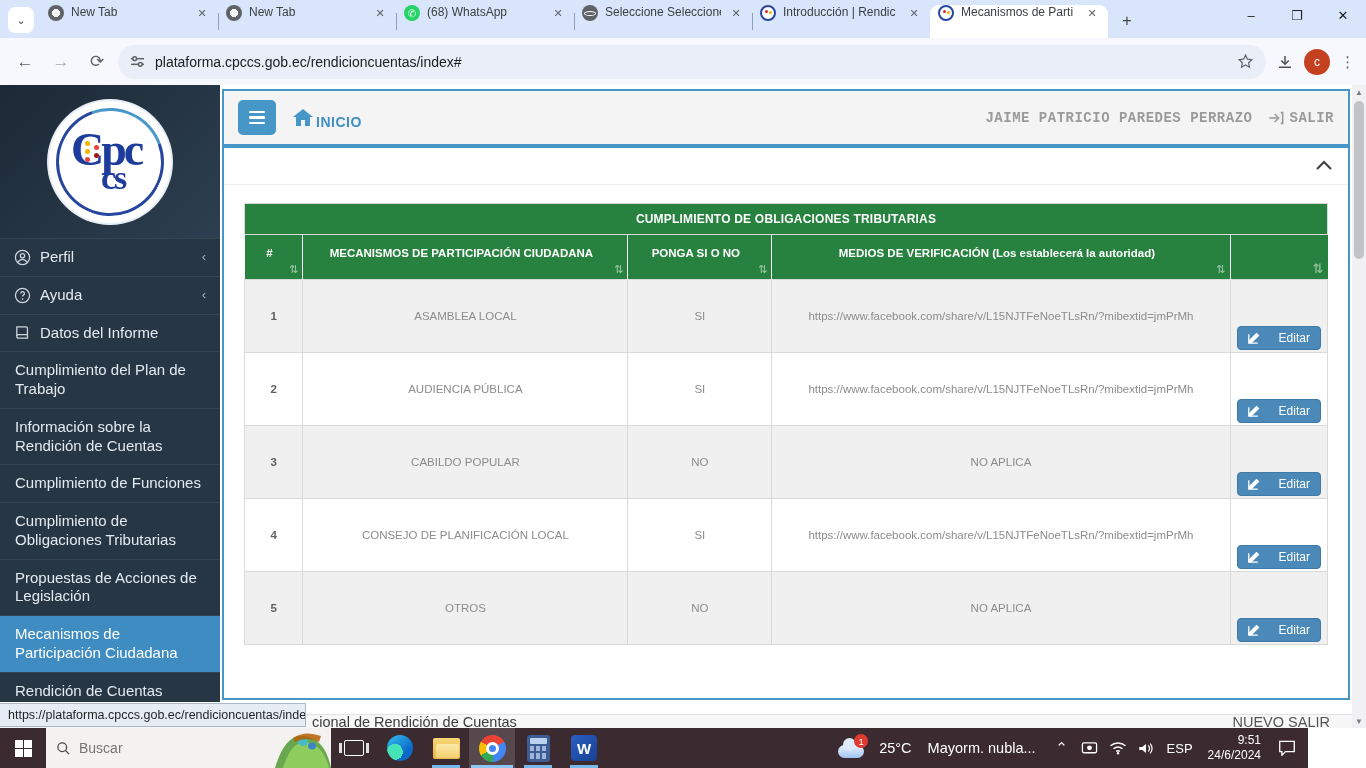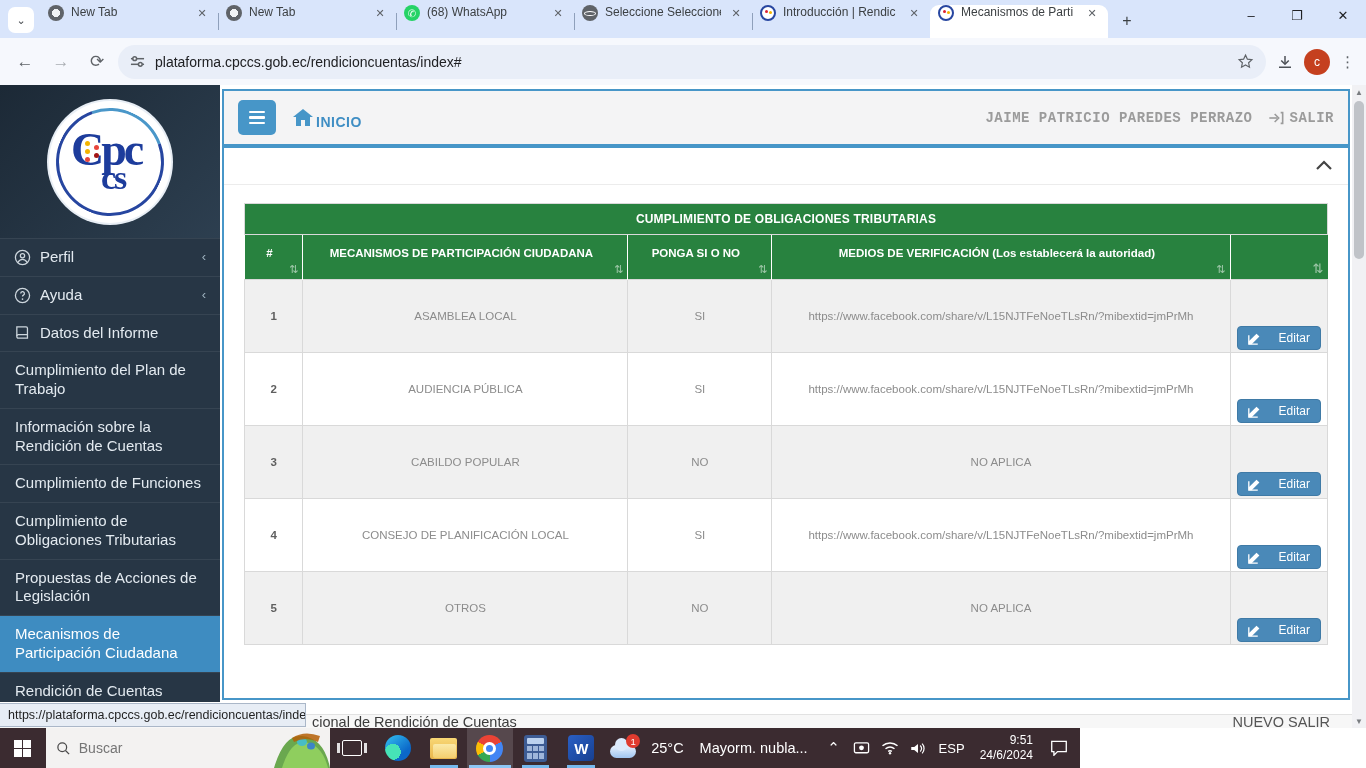--- a/index.html
+++ b/index.html
@@ -73,33 +73,33 @@
 
   table.rc { width:100%; border-collapse:collapse; table-layout:fixed; }
   .rc .titlecell { background:#28823f; color:#fff; font-weight:bold; font-size:12px; text-align:center; height:31px; letter-spacing:.2px; }
   .rc th { background:#28823f; color:#fff; font-weight:bold; font-size:11.5px; height:45px; text-align:center; padding:4px 14px 12px 6px; position:relative; border-left:1px solid rgba(255,255,255,.35); vertical-align:middle; cursor:pointer; }
   .rc th:first-child { border-left:none; }
   .rc th .sort { position:absolute; right:4px; bottom:3px; font-size:11px; color:rgba(255,255,255,.55); font-weight:normal; }
   .rc td { height:35px; font-size:11.5px; color:#8c8c8c; text-align:center; border:1px solid #d9d9d9; padding:2px 6px; overflow:hidden; white-space:nowrap; text-overflow:ellipsis; }
   .rc tr.odd td { background:#f0f0f0; }
   .rc tr.even td { background:#fff; }
   .rc td.num { color:#5f5f5f; font-weight:bold; }
-  .btn-edit { display:inline-flex; align-items:center; gap:18px; background:#4a89b8; border:1px solid #3f7aa6; color:#fff; border-radius:4px; padding:4px 10px; font-size:12px; cursor:pointer;margin-top:44px; }
+  .btn-edit { display:inline-flex; gap:18px; background:#4a89b8; border:1px solid #3f7aa6; color:#fff; border-radius:4px; padding:4px 10px; font-size:12px; cursor:pointer;margin-top:44px; }
 
   
   .footer { position:absolute; left:0; right:14px; bottom:0; height:14px; background:#f7f7f7; border-top:1px solid #e2e2e2; display:flex; align-items:center; font-size:14.5px; color:#3c3c3c; }
   .footer .left { margin-left:312px; }
   .footer .right { margin-left:auto; margin-right:22px; color:#555; }
   .statuslink { position:absolute; left:0; bottom:1px; width:306px; height:24px; background:#e7edf5; border:1px solid #aab7c8; border-left:none; display:flex; align-items:center; padding:0 8px; font-size:12.5px; color:#1f1f1f; white-space:nowrap; overflow:hidden; }
   .vscroll { position:absolute; right:0; top:0; width:14px; bottom:0; background:#f1f1f4; }
   .vscroll .arr { position:absolute; left:0; width:14px; height:14px; color:#7a7d81; font-size:8px; display:flex; align-items:center; justify-content:center; }
   .vscroll .thumb { position:absolute; left:2px; width:10px; top:16px; height:158px; background:#c0c3c8; border-radius:5px; }
 
   
-  .taskbar { position:absolute; left:0; top:728px; width:1080px; height:40px; background:#3b2b30; display:flex; align-items:stretch; color:#fff; }
+  .taskbar { position:absolute; left:0; top:728px; width:1308px; height:40px; background:#3b2b30; display:flex; align-items:stretch; color:#fff; }
   .tb-tile { width:46px; display:flex; align-items:center; justify-content:center; position:relative; cursor:pointer; }
   .tb-tile.running::after { content:""; position:absolute; bottom:0; left:9px; right:9px; height:3px; background:#76b9ed; }
   .tb-tile.activeapp { background:rgba(255,255,255,.14); }
   .tb-tile.activeapp::after { left:2px; right:2px; background:#8ec7f5; }
   .searchbox { width:285px; background:#f3f2f1; display:flex; align-items:center; gap:8px; padding:0 10px; position:relative; overflow:hidden; }
   .searchbox input { border:none; outline:none; background:transparent; font-size:14px; color:#3a3a3a; width:150px; font-family:"Liberation Sans", sans-serif; }
   .search-art { position:absolute; right:0; bottom:0; width:66px; height:40px; }
   .win-logo { width:17px; height:17px; display:grid; grid-template-columns:8px 8px; grid-template-rows:8px 8px; gap:1px; }
   .win-logo i { background:#fff; }
   .tray { margin-left:auto; display:flex; align-items:center; gap:2px; padding-right:4px; }

